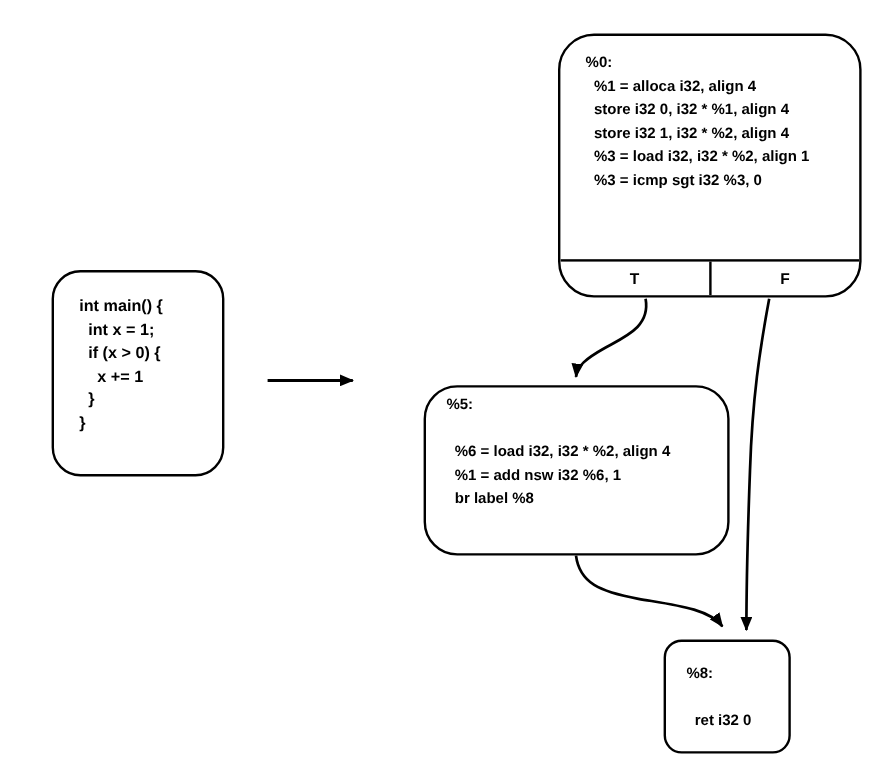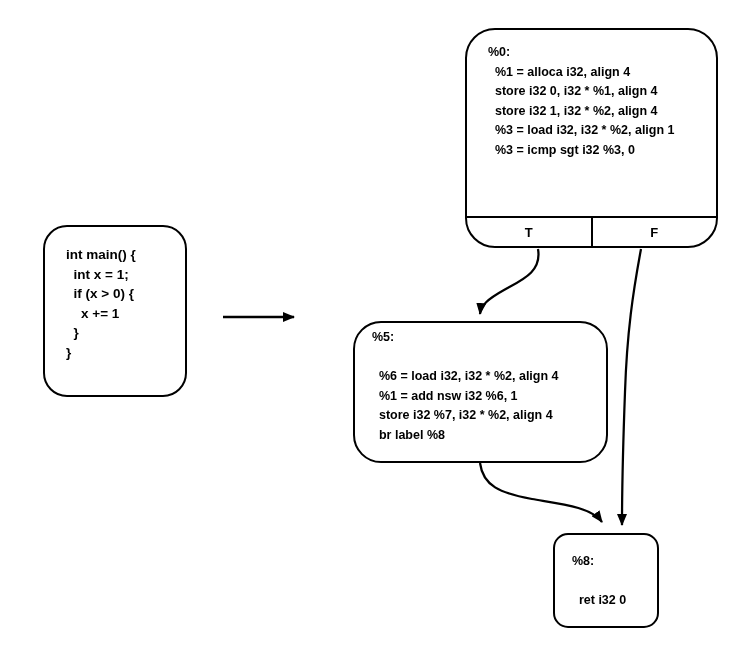--- a/index.html
+++ b/index.html
@@ -117,21 +117,20 @@
       <div class="tf-cell t-cell">T</div>
       <div class="tf-cell f-cell">F</div>
     </div>
   </div>
 
   <div class="rbox blk b5">
     <div class="code-line">%5:</div>
     <div class="code-line"></div>
     <div class="code-line">  %6 = load i32, i32 * %2, align 4</div>
     <div class="code-line">  %1 = add nsw i32 %6, 1</div>
-    <div class="code-line">  store i32 %7, i32 * %2, align 4</div>
     <div class="code-line">  br label %8</div>
   </div>
 
   <div class="rbox blk b8">
     <div class="code-line">%8:</div>
     <div class="code-line"></div>
     <div class="code-line">  ret i32 0</div>
   </div>
 
   <svg class="edges" width="733" height="649" viewBox="0 0 733 649">

